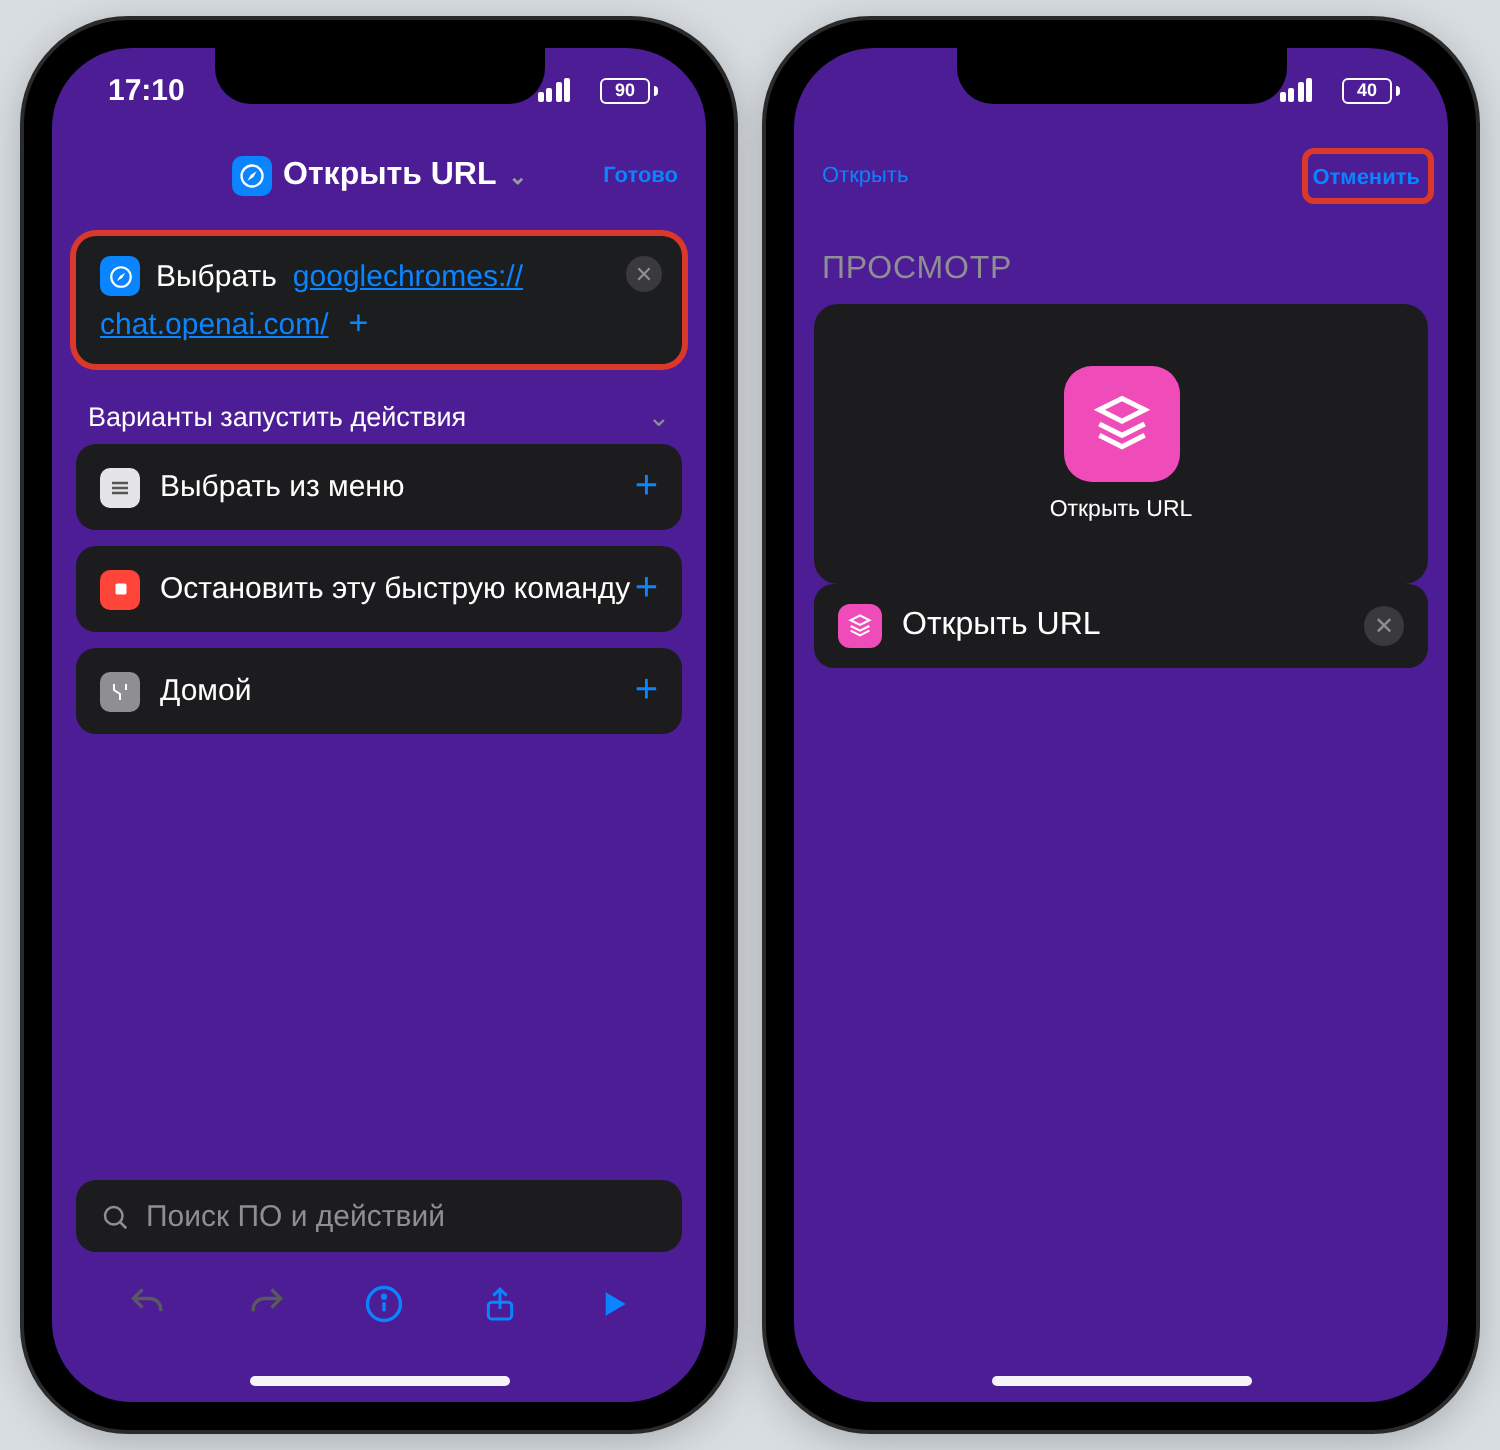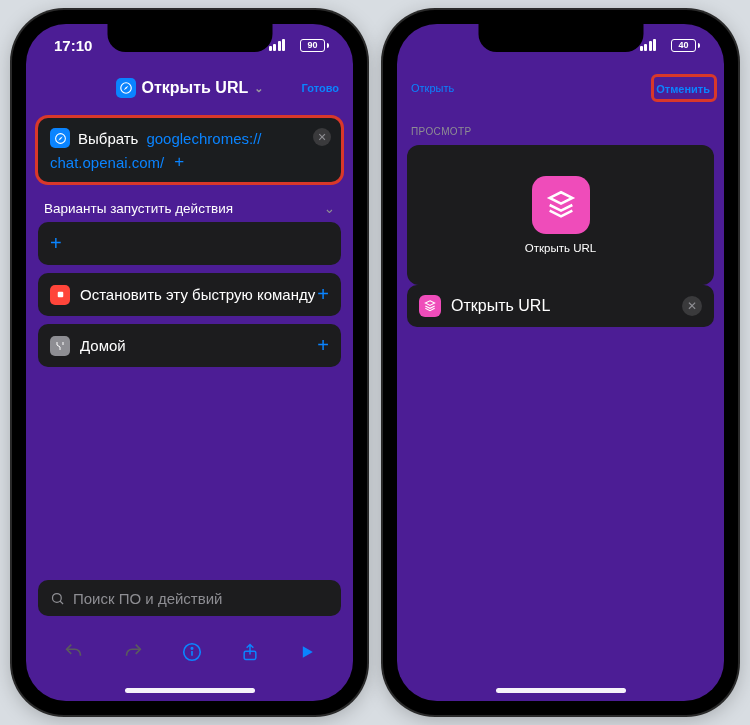--- a/index.html
+++ b/index.html
@@ -93,43 +93,43 @@
     .hl-red { box-shadow: 0 0 0 3px #d9382a; }
     .row { display:flex; align-items:center; gap:8px; }
     .icon-sq { width:20px; height:20px; border-radius:5px; display:flex; align-items:center; justify-content:center; flex-shrink:0; font-size:12px; }
     .ic-safari { background:#0a84ff; }
     .ic-menu { background:#e5e5e7; color:#333; }
     .ic-stop { background:#ff453a; }
     .ic-if { background:#8e8e93; }
     .ic-layers { background:#ef4cba; width:22px; height:22px; border-radius:6px; }
     .ic-layers-lg { background:#ef4cba; width:58px; height:58px; border-radius:14px; display:flex; align-items:center; justify-content:center;}
     .text-label { font-size:15px; }
-    .link { color:#0a84ff; }
+    .link { color:#0a84ff;text-decoration:underline; }
     .plus { color:#0a84ff; font-size:17px; margin-left:2px;}
     .close-circ { position:absolute; right:10px; top:10px; width:18px; height:18px; border-radius:50%; background:#3a3a3c; display:flex; align-items:center; justify-content:center; color:#8e8e93; font-size:11px;}
     .section-title { color:#fff; font-size:13.5px; padding:4px 6px 6px; display:flex; justify-content:space-between; align-items:center;}
     .section-title .chev { color:#8e8e93; }
     .sugg { background:#1c1c1e; border-radius:10px; margin-bottom:8px; padding:10px 12px; display:flex; align-items:center; justify-content:space-between; }
     .sugg .row { gap:10px; }
     .sugg-label { color:#fff; font-size:15px;}
     .add-plus { color:#0a84ff; font-size:20px; font-weight:400; }
     .spacer { flex:1; }
     .searchbar {
       background:#1c1c1e; border-radius:10px; height:36px;
       display:flex; align-items:center; gap:8px; padding:16px 12px;
-      color:#8e8e93; font-size:15px; margin: 0 0 16px;
+      color:#8e8e93; font-size:15px; margin: 0 0 6px;
     }
     .toolbar {
       height:44px; display:flex; align-items:center; justify-content:space-around;
       padding:0 6px 4px;
     }
     .tb-ic { color:#5a5a5e; font-size:20px; }
     .tb-ic.active { color:#0a84ff; }
     .home-ind { width:130px; height:5px; background:#fff; border-radius:3px; margin:4px auto 8px; opacity:.95;}
-    .sec-cap { color:#8e8e93; font-size:10px; text-transform:uppercase; letter-spacing:.4px; padding:16px 14px 8px; }
+    .sec-cap { color:#8e8e93; font-size:16px; text-transform:uppercase; letter-spacing:.4px; padding:16px 14px 8px; }
     .preview-box {
       background:#1c1c1e; border-radius:12px; margin:0 10px;
       height:140px; display:flex; flex-direction:column; align-items:center; justify-content:center; gap:8px;
     }
     .preview-lbl { color:#fff; font-size:11.5px; }
     .name-row {
       background:#1c1c1e; border-radius:10px; margin:0 10px;
       padding:10px 12px; display:flex; align-items:center; gap:10px;
     }
     .name-row input { background:transparent; border:none; outline:none; color:#fff; font-size:16px; flex:1; font-family:inherit;}
@@ -196,20 +196,30 @@
           <span class="plus">+</span>
         </div>
       </div>
 
       <div class="section-title">
         <span>Варианты запустить действия</span>
         <span class="chev">⌄</span>
       </div>
 
       <div class="sugg">
+        <div class="row">
+          <span class="icon-sq ic-menu">
+            <svg width="12" height="12" viewBox="0 0 24 24" stroke="#555" stroke-width="2.5">
+                <line x1="4" y1="7" x2="20" y2="7"></line>
+                <line x1="4" y1="12" x2="20" y2="12"></line>
+                <line x1="4" y1="17" x2="20" y2="17"></line>
+              </svg>
+          </span>
+          <span class="sugg-label">Выбрать из меню</span>
+        </div>
         <span class="add-plus">+</span>
       </div>
 
       <div class="sugg">
         <div class="row">
           <span class="icon-sq ic-stop">
             <svg width="11" height="11" viewBox="0 0 24 24">
                 <rect x="6" y="6" width="12" height="12" rx="2" fill="#fff"></rect>
               </svg>
           </span>

